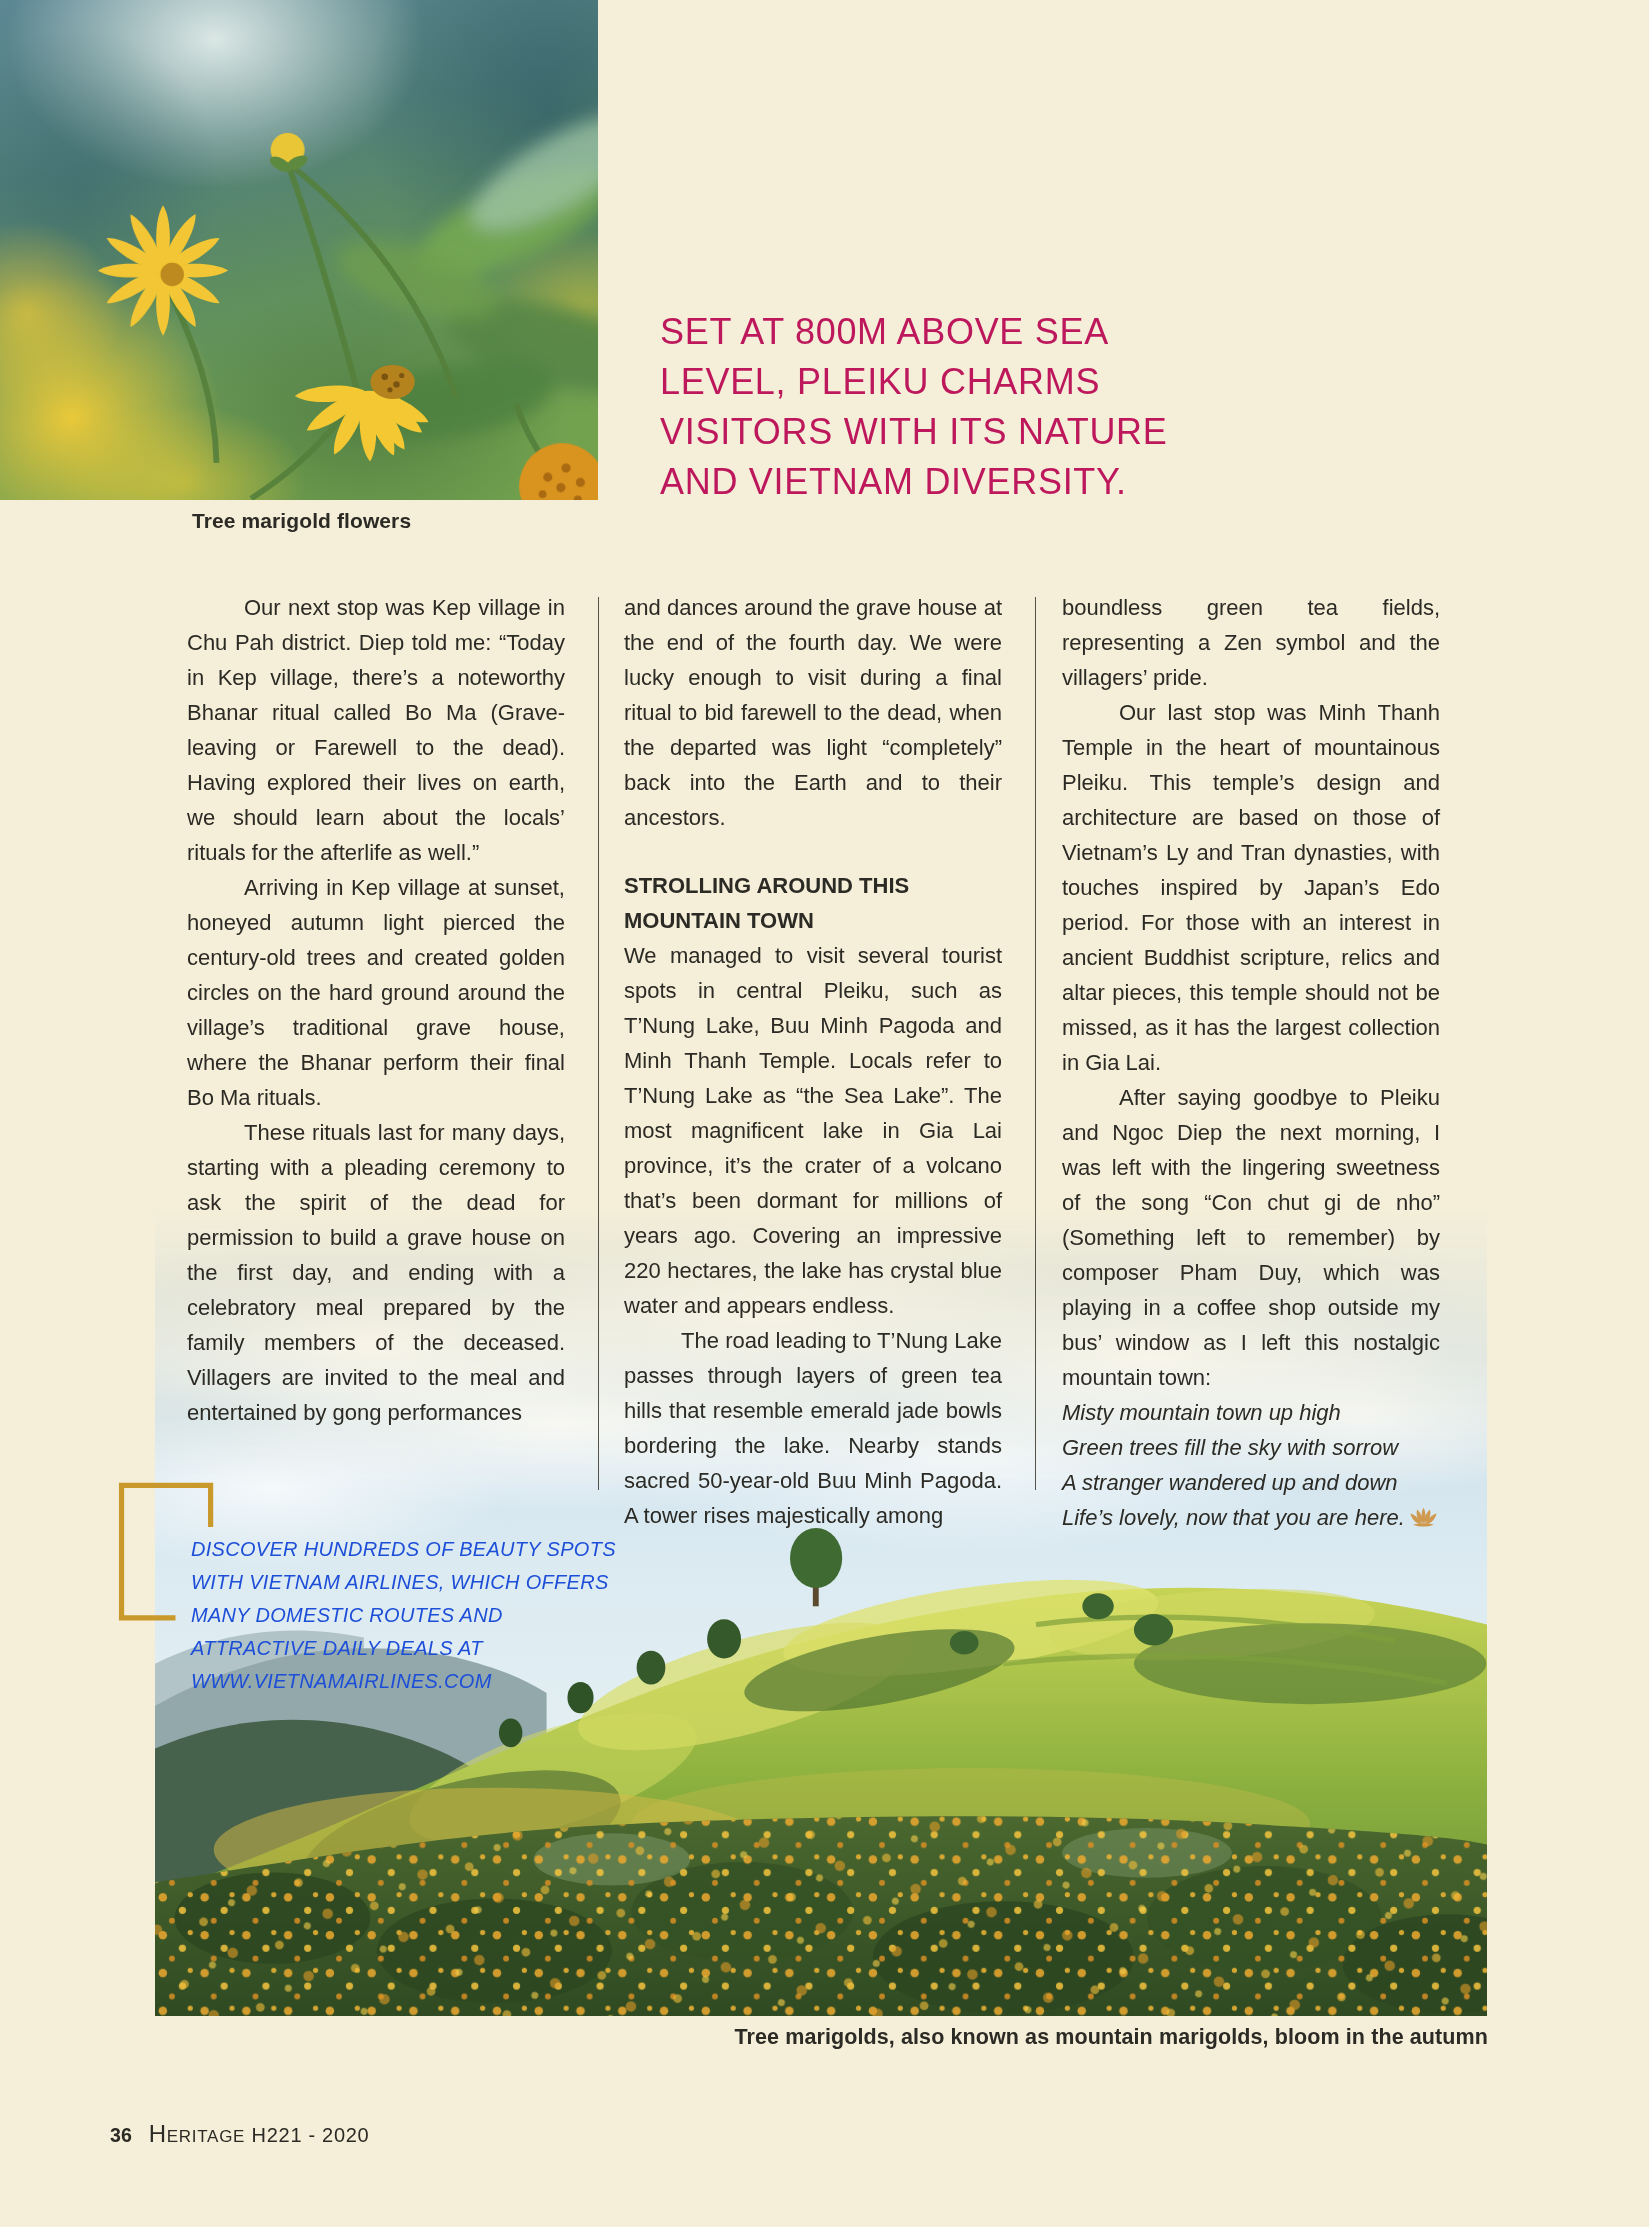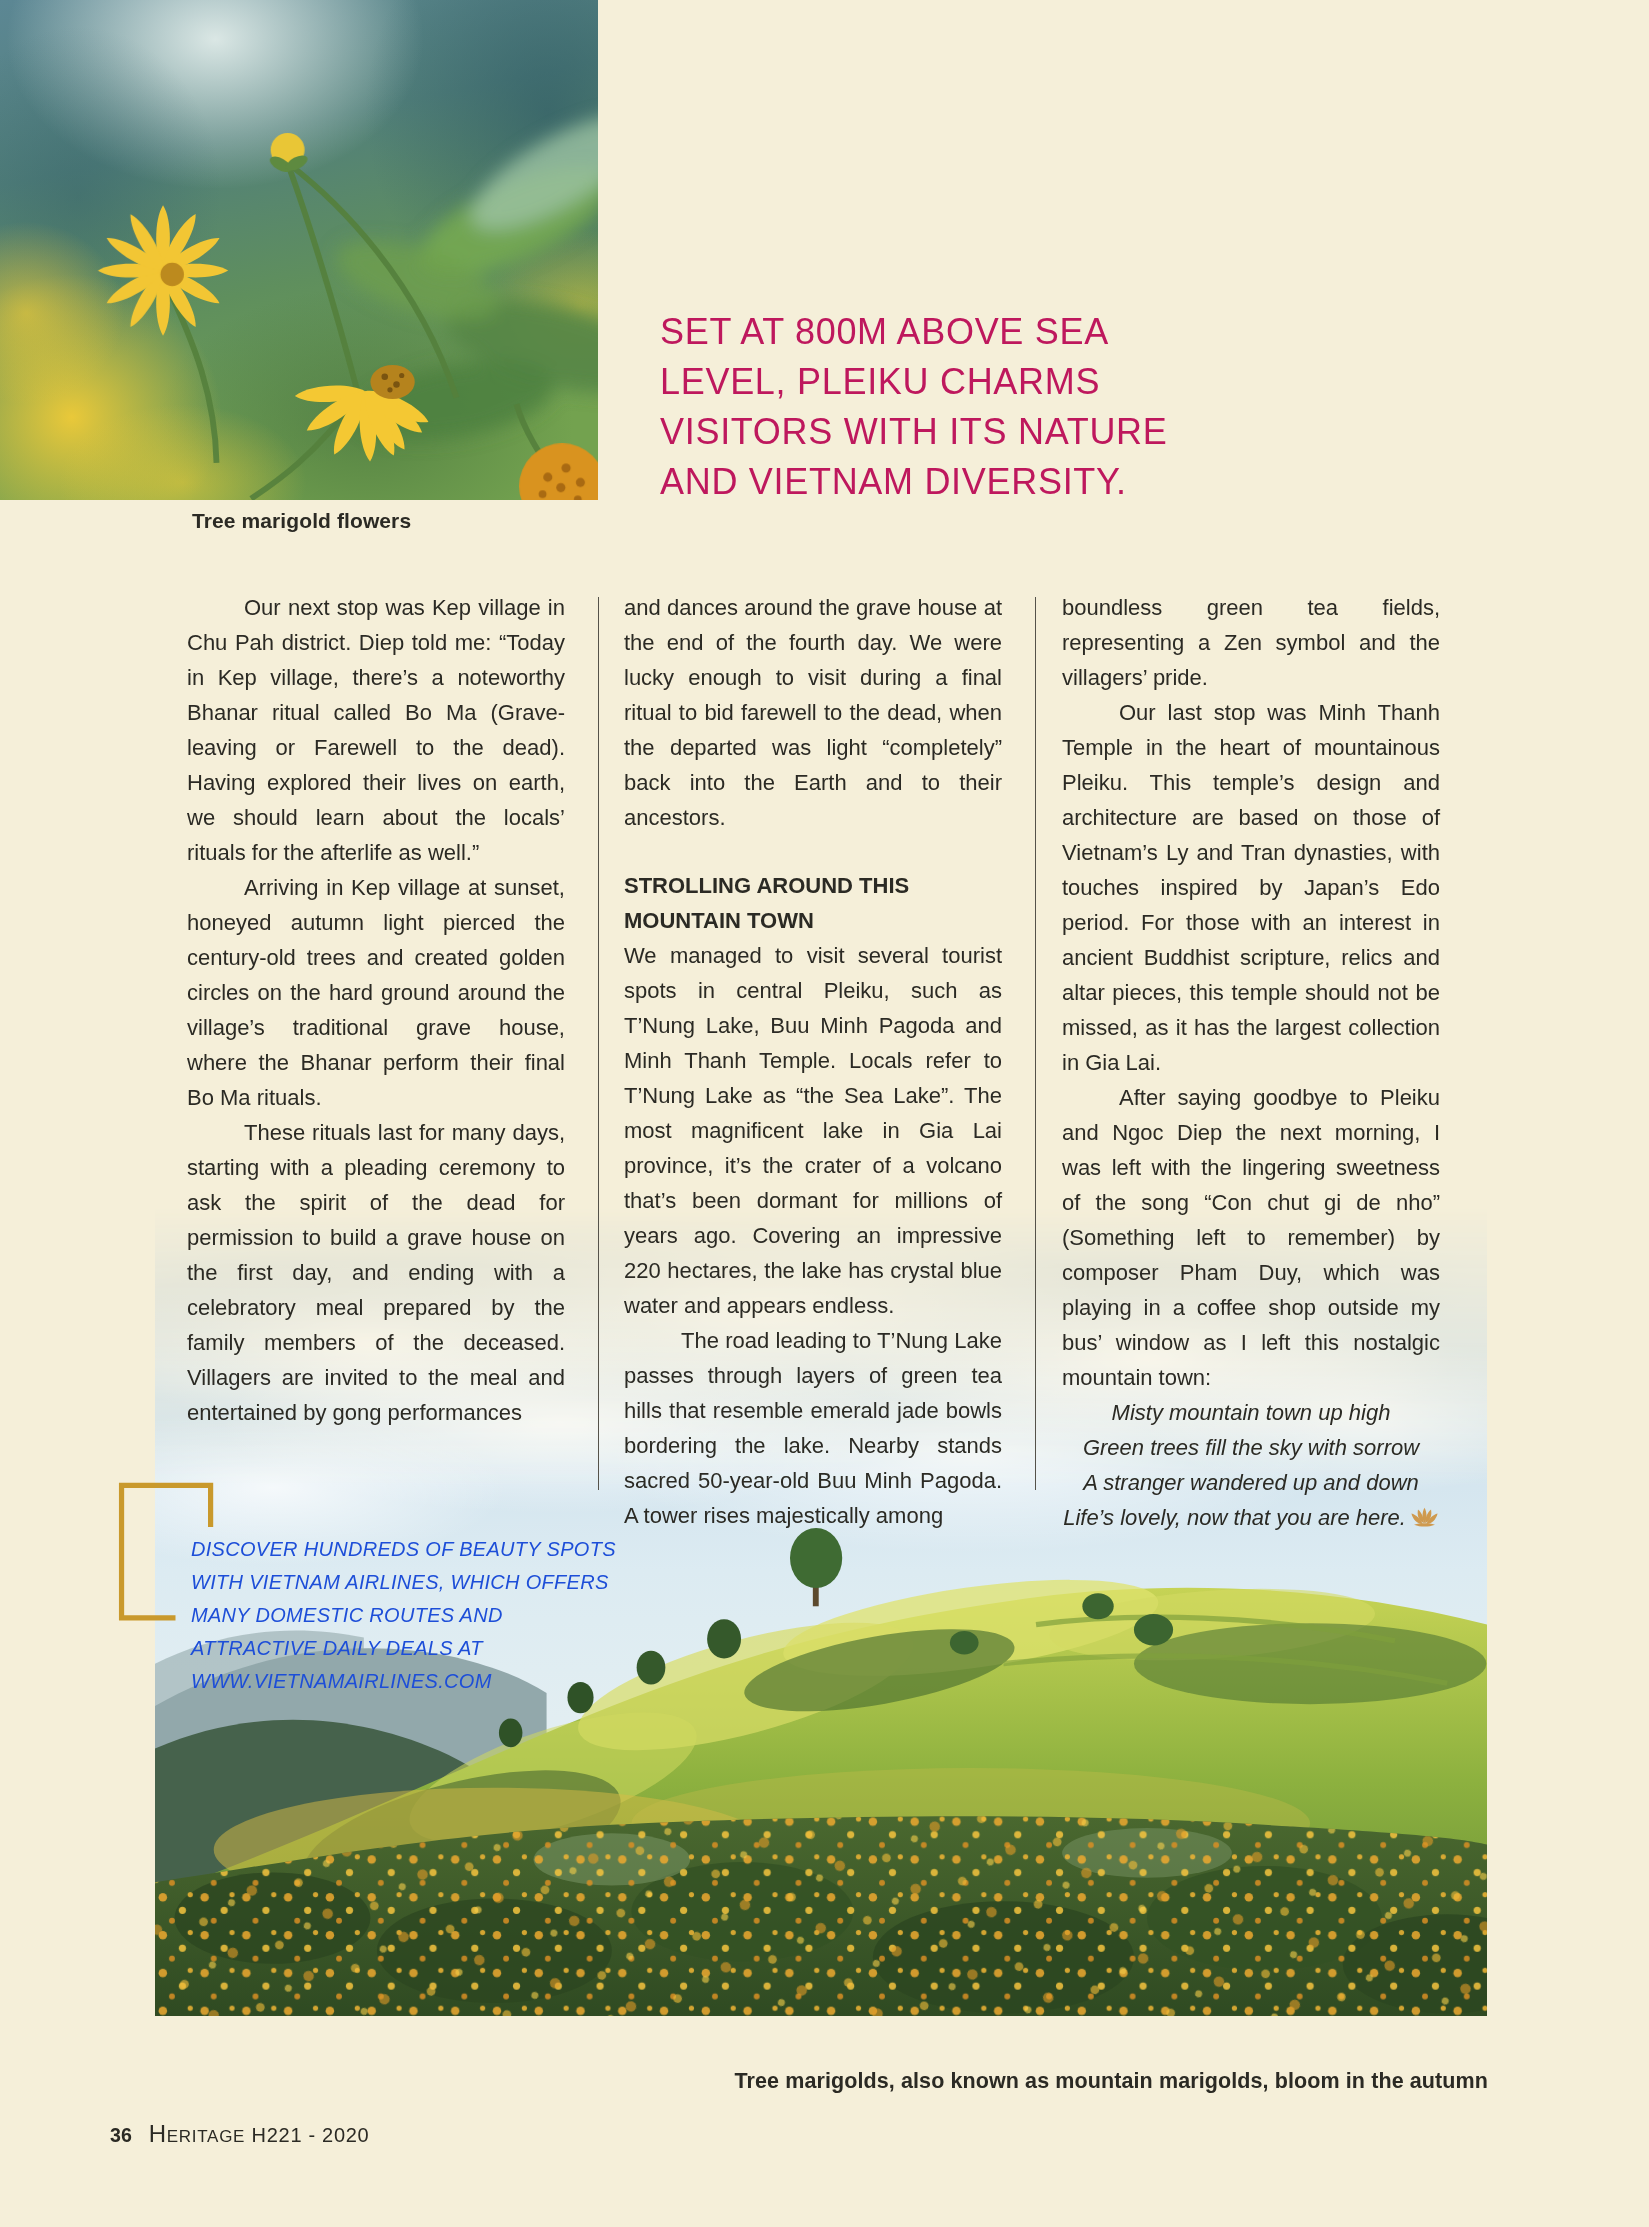--- a/index.html
+++ b/index.html
@@ -15,36 +15,36 @@
   .bottom-photo{
     position:absolute;left:155px;top:1207px;width:1332px;height:809px;z-index:1;
     -webkit-mask-image:linear-gradient(180deg,rgba(0,0,0,0) 0px,rgba(0,0,0,.4) 137px,#000 281px);
     mask-image:linear-gradient(180deg,rgba(0,0,0,0) 0px,rgba(0,0,0,.4) 137px,#000 281px);
   }
   .bottom-photo svg{display:block;width:100%;height:100%;}
   
   .top-caption{position:absolute;left:192px;top:509px;z-index:5;
     font-size:21px;font-weight:700;letter-spacing:0.1px;}
   .bottom-caption{position:absolute;left:718px;top:2025px;width:770px;z-index:5;
-    font-size:21.5px;font-weight:700;text-align:right;letter-spacing:0.1px;margin-top:44px;}
+    font-size:21.5px;font-weight:700;text-align:right;letter-spacing:0.1px;}
   
   .pull-quote{position:absolute;left:660px;top:307px;z-index:5;}
   .pull-quote div{
     font-size:36px;line-height:50px;font-weight:400;font-stretch:condensed;
     letter-spacing:0.7px;white-space:nowrap;color:#be185d;
   }
   
   .col{position:absolute;top:590px;width:378px;z-index:5;
     font-size:22px;line-height:35px;text-align:justify;text-justify:inter-word;}
   .col-1{left:187px;} .col-2{left:624px;} .col-3{left:1062px;}
   .col p{margin:0;}
   .col p.ind{text-indent:57px;}
   .sec-heading{font-weight:700;text-align:left;}
   .sec-heading.first{margin-top:33px;}
-  .poem-line{font-style:italic;text-align:center;white-space:nowrap;}
+  .poem-line{font-style:italic;text-align:left;white-space:nowrap;}
   .lotus{display:inline-block;vertical-align:baseline;margin-left:3.9px;transform:translateY(2px);}
   
   .vrule{position:absolute;top:597px;width:1.3px;height:893px;background:#55524a;z-index:4;}
   .vrule-1{left:598px;} .vrule-2{left:1035px;}
   
   .bracket{position:absolute;left:117px;top:1481px;z-index:5;}
   .sidebar-note{position:absolute;left:191px;top:1533px;z-index:5;}
   .sidebar-note div{font-size:20px;line-height:33px;font-style:italic;
     letter-spacing:0.3px;white-space:nowrap;color:#1d4ed8;}
   

